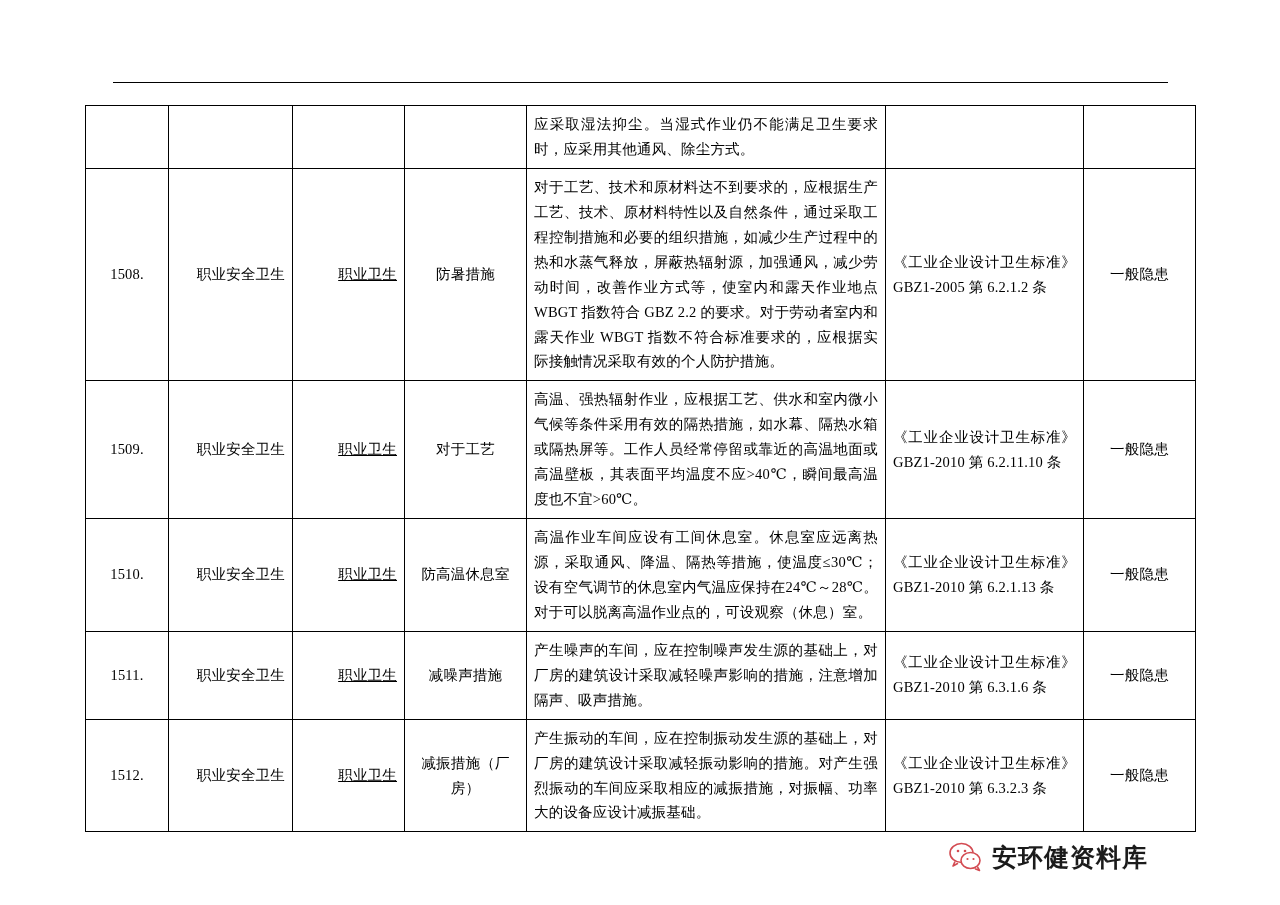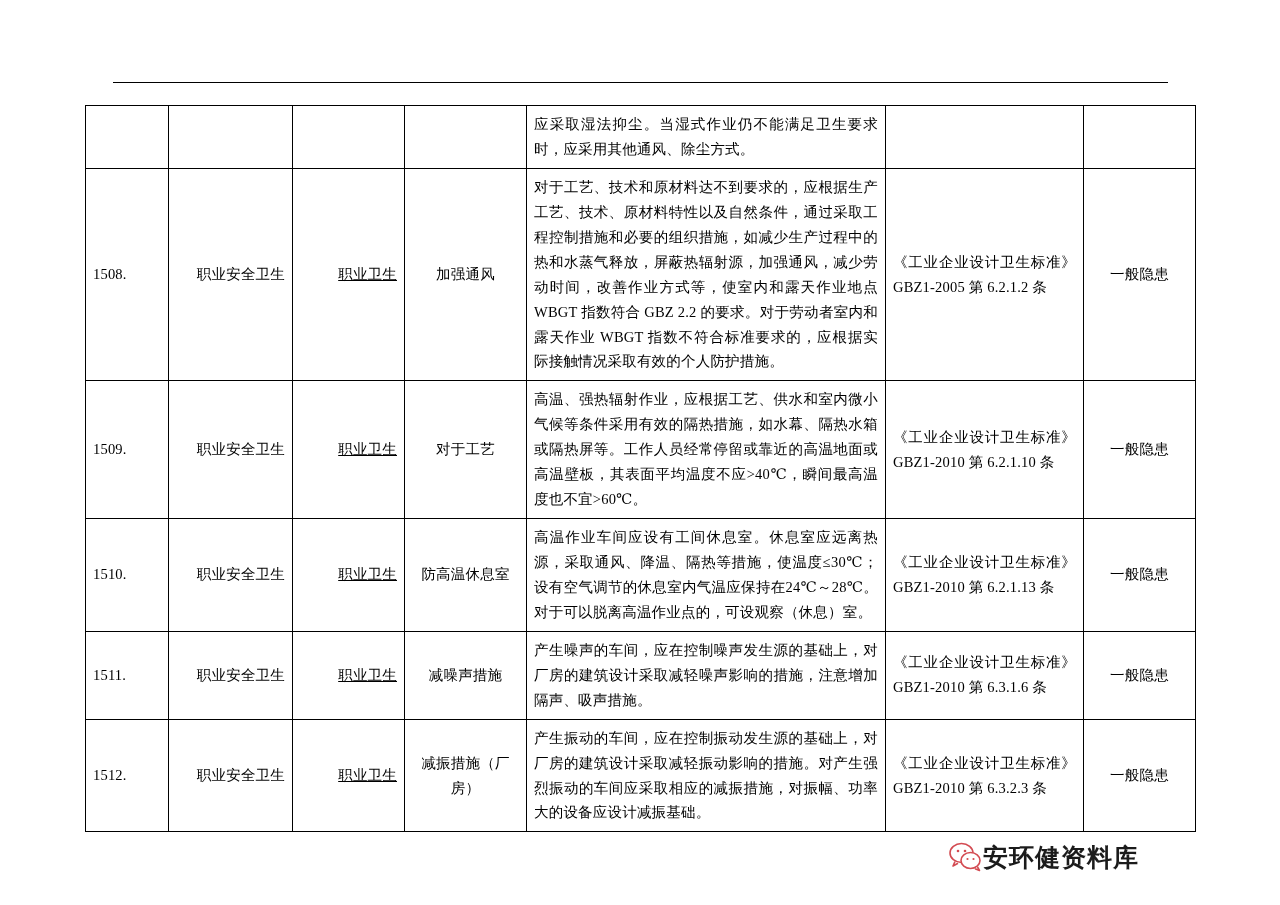--- a/index.html
+++ b/index.html
@@ -46,37 +46,37 @@
     letter-spacing: 0.2px;
   }
   col.c-num    { width: 83px; }
   col.c-cat    { width: 124px; }
   col.c-sub    { width: 112px; }
   col.c-item   { width: 122px; }
   col.c-desc   { width: 359px; }
   col.c-basis  { width: 198px; }
   col.c-level  { width: 112px; }
 
-  td.num    { }
+  td.num    { text-align: center; }
   td.cat    { text-align: right; }
   td.sub    { text-align: right; text-decoration: underline; }
   td.item   { text-align: center; }
   td.desc   { text-align: justify; text-justify: inter-ideograph; }
   td.basis  { text-align: justify; text-justify: inter-ideograph; }
   td.level  { text-align: center; }
 
   td.desc, td.basis { line-height: 1.78; }
 
   .watermark {
     position: absolute;
     left: 948px;
     top: 840px;
     display: flex;
     align-items: center;
-    gap: 1px;
+    gap: 10px;
   }
   .wm-logo {
     width: 34px;
     height: 34px;
     position: relative;
     flex: 0 0 auto;
   }
   .wm-logo svg { display: block; }
   .wm-text {
     font-family: "Liberation Sans", "DejaVu Sans", sans-serif;
@@ -111,32 +111,32 @@
         <td class="sub"></td>
         <td class="item"></td>
         <td class="desc">应采取湿法抑尘。当湿式作业仍不能满足卫生要求时，应采用其他通风、除尘方式。</td>
         <td class="basis"></td>
         <td class="level"></td>
       </tr>
       <tr>
         <td class="num">1508.</td>
         <td class="cat">职业安全卫生</td>
         <td class="sub">职业卫生</td>
-        <td class="item">加强通风</td>
+        <td class="item">防暑措施</td>
         <td class="desc">对于工艺、技术和原材料达不到要求的，应根据生产工艺、技术、原材料特性以及自然条件，通过采取工程控制措施和必要的组织措施，如减少生产过程中的热和水蒸气释放，屏蔽热辐射源，加强通风，减少劳动时间，改善作业方式等，使室内和露天作业地点 WBGT 指数符合 GBZ 2.2 的要求。对于劳动者室内和露天作业 WBGT 指数不符合标准要求的，应根据实际接触情况采取有效的个人防护措施。</td>
         <td class="basis">《工业企业设计卫生标准》GBZ1-2005 第 6.2.1.2 条</td>
         <td class="level">一般隐患</td>
       </tr>
       <tr>
         <td class="num">1509.</td>
         <td class="cat">职业安全卫生</td>
         <td class="sub">职业卫生</td>
         <td class="item">对于工艺</td>
         <td class="desc">高温、强热辐射作业，应根据工艺、供水和室内微小气候等条件采用有效的隔热措施，如水幕、隔热水箱或隔热屏等。工作人员经常停留或靠近的高温地面或高温壁板，其表面平均温度不应&gt;40℃，瞬间最高温度也不宜&gt;60℃。</td>
-        <td class="basis">《工业企业设计卫生标准》GBZ1-2010 第 6.2.1.10 条</td>
+        <td class="basis">《工业企业设计卫生标准》GBZ1-2010 第 6.2.11.10 条</td>
         <td class="level">一般隐患</td>
       </tr>
       <tr>
         <td class="num">1510.</td>
         <td class="cat">职业安全卫生</td>
         <td class="sub">职业卫生</td>
         <td class="item">防高温休息室</td>
         <td class="desc">高温作业车间应设有工间休息室。休息室应远离热源，采取通风、降温、隔热等措施，使温度≤30℃；设有空气调节的休息室内气温应保持在24℃～28℃。对于可以脱离高温作业点的，可设观察（休息）室。</td>
         <td class="basis">《工业企业设计卫生标准》GBZ1-2010 第 6.2.1.13 条</td>
         <td class="level">一般隐患</td>

